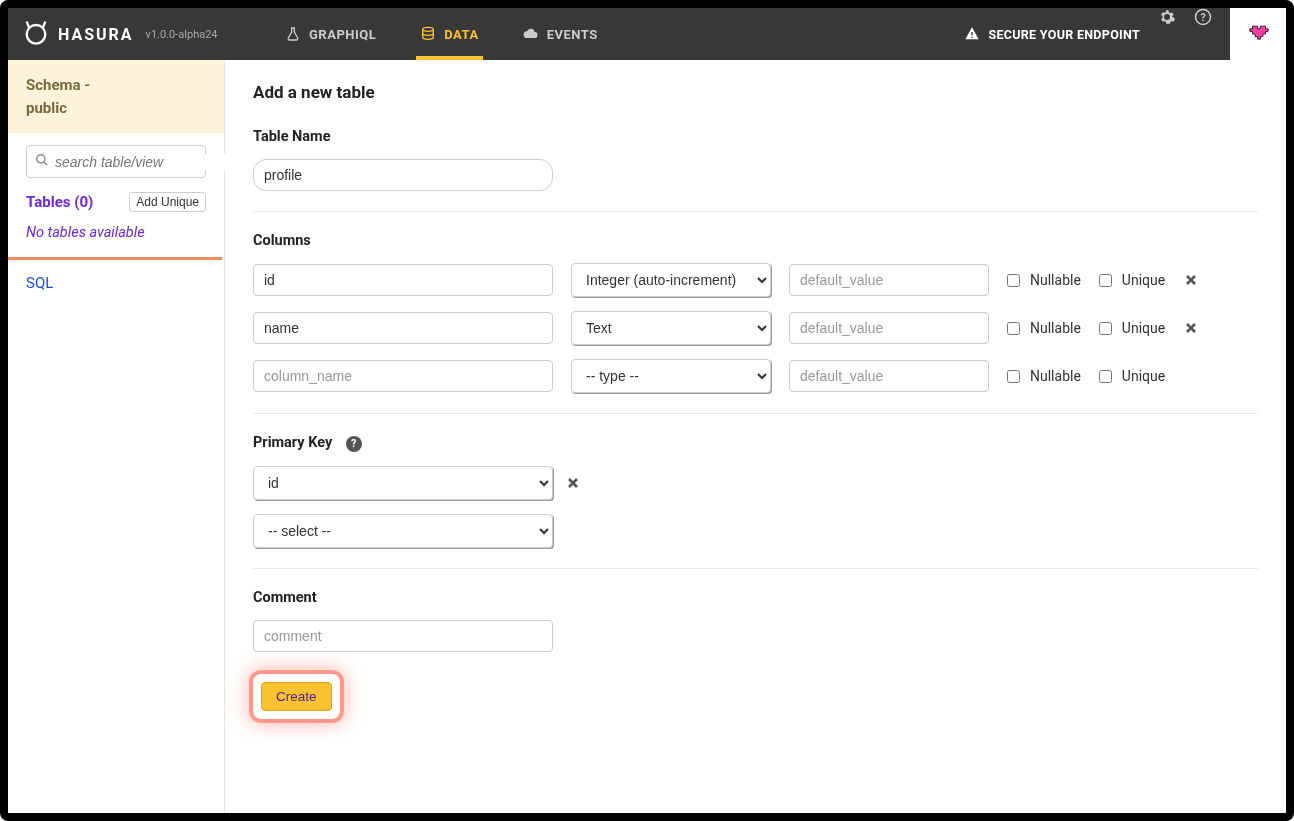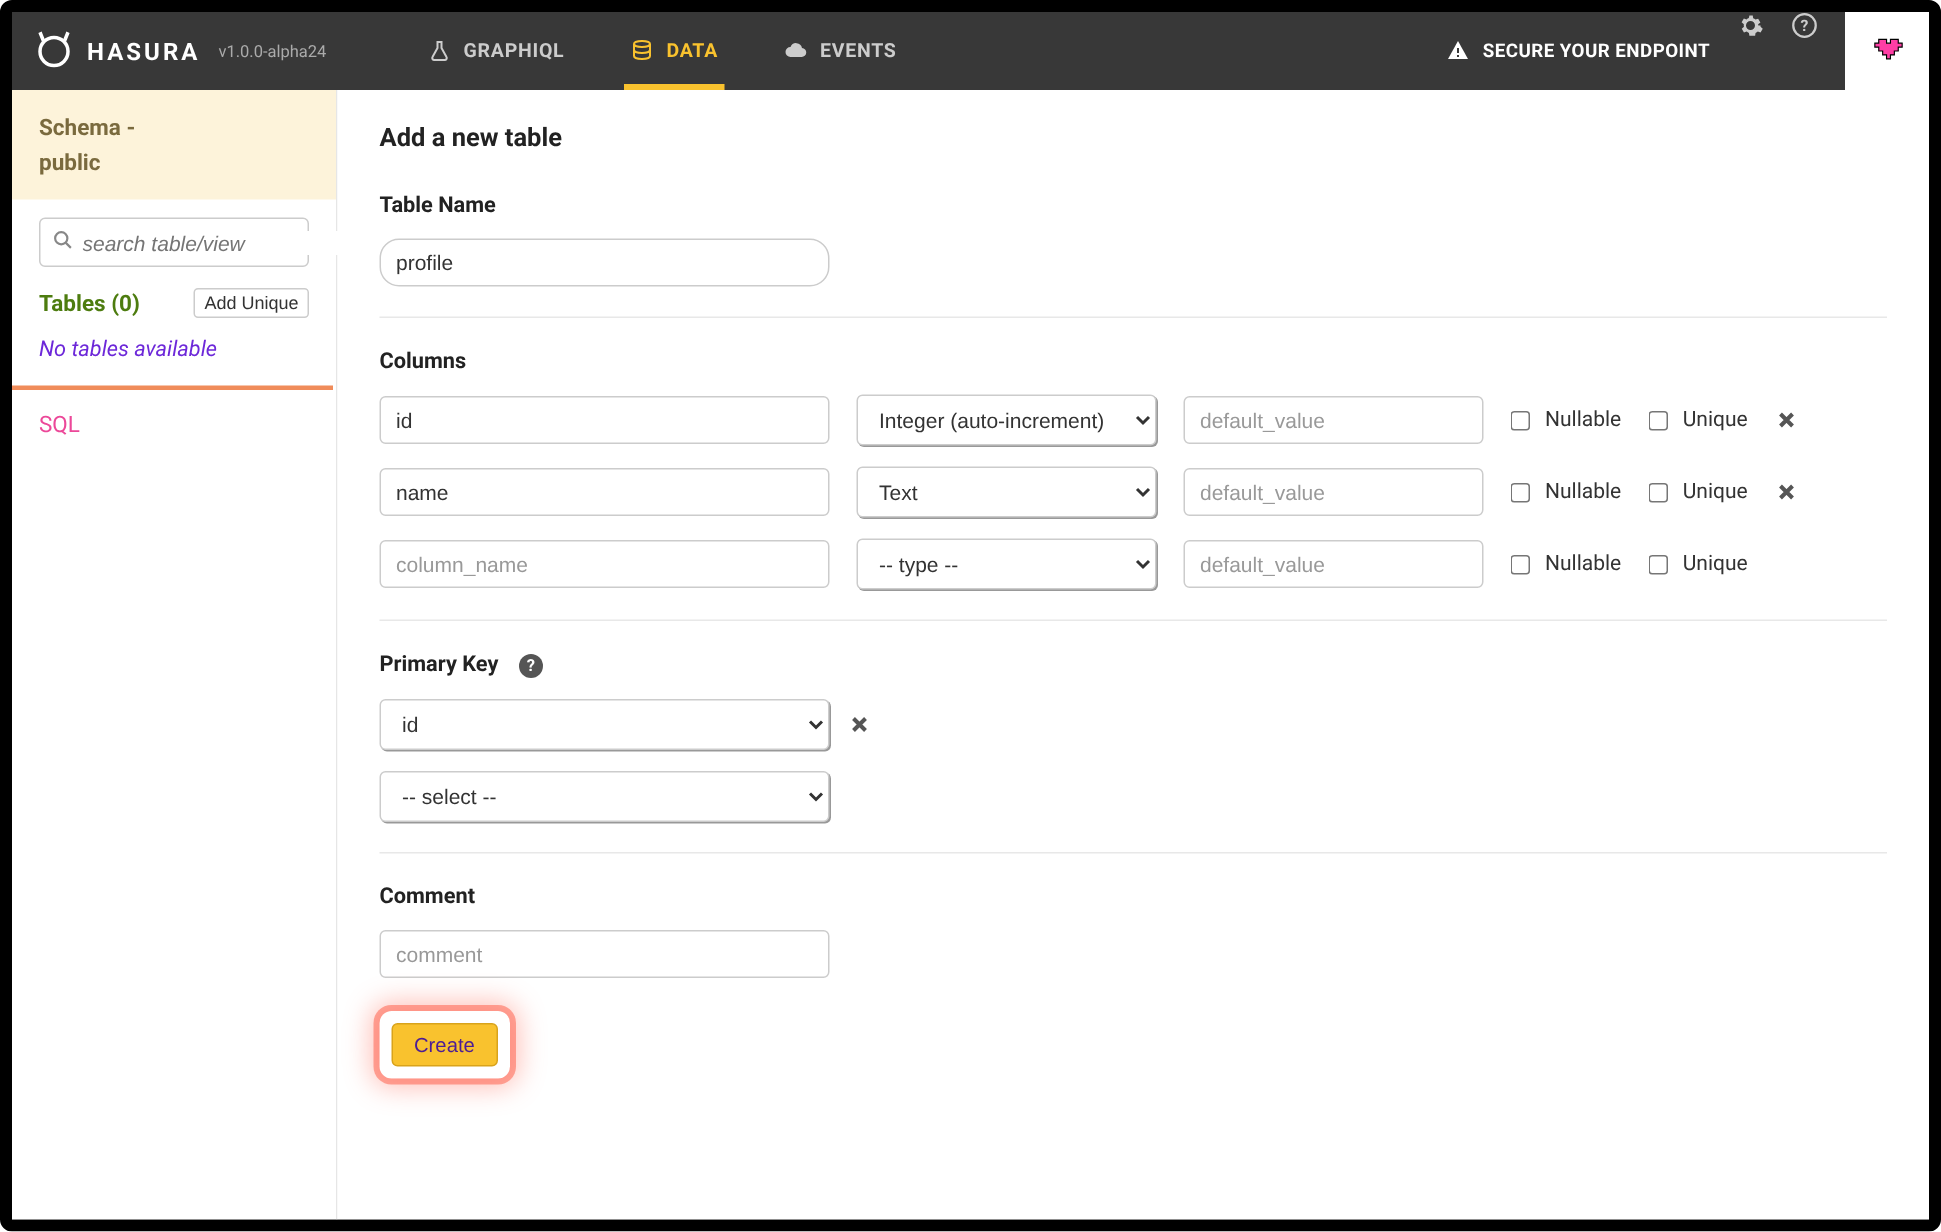--- a/index.html
+++ b/index.html
@@ -20,25 +20,25 @@
 .topbar-icon { width: 18px; height: 18px; display: inline-flex; cursor: pointer; color: #ccc; }
 .heart-box { background: #fff; width: 56px; height: 52px; display: flex; align-items: center; justify-content: center; }
 .heart-icon svg { width: 24px; height: 22px; }
 .body { flex: 1; display: flex; overflow: hidden; }
 .sidebar { width: 217px; border-right: 1px solid #e6e6e6; display: flex; flex-direction: column; background: #fff; }
 .schema-box { background: #fdf3da; padding: 14px 18px; color: #7a6a3e; font-weight: 700; font-size: 15px; line-height: 1.5; }
 .search-wrap { padding: 12px 18px 8px; }
 .search-inner { border: 1px solid #ccc; border-radius: 4px; display: flex; align-items: center; padding: 6px 8px; gap: 6px; color: #888; }
 .search-inner input { border: none; outline: none; flex: 1; font-size: 14px; font-style: italic; color: #555; }
 .tables-row { padding: 6px 18px; display: flex; align-items: center; justify-content: space-between; }
-.tables-label { color: #4d7c0f; font-weight: 700; font-size: 15px; }
+.tables-label { color: #6d28d9; font-weight: 700; font-size: 15px; }
 .add-table-btn { font-size: 12px; border: 1px solid #ccc; background: #fff; padding: 2px 6px; border-radius: 3px; cursor: pointer; color: #333; }
 .no-tables { padding: 6px 18px 14px; font-style: italic; font-size: 14.5px; color: #6d28d9; }
 .orange-sep { height: 3px; background: #f08c5a; margin: 2px 0 0; width: calc(100% - 2px); }
-.sql-link { padding: 14px 18px; font-size: 15px; color: #ec4899; cursor: pointer; }
+.sql-link { padding: 14px 18px; font-size: 15px; color: #1d4ed8; cursor: pointer; }
 .main { flex: 1; padding: 22px 28px; overflow-y: auto; background: #fff; color: #333; }
 .page-title { font-weight: 700; font-size: 17px; margin-bottom: 26px; color: #222; }
 .section-label { font-weight: 700; font-size: 14.5px; margin-bottom: 14px; color: #222; }
 .divider { border: none; border-top: 1px solid #e8e8e8; margin: 20px 0; }
 .text-input, .select { border: 1px solid #ccc; border-radius: 4px; padding: 7px 10px; font-size: 14px; color: #333; background: #fff; }
 .text-input::placeholder { color: #999; }
 .tbl-name-input { width: 300px; border-radius: 13px; }
 .col-row { display: flex; align-items: center; gap: 18px; margin-bottom: 14px; }
 .col-name { width: 300px; }
 .col-type { width: 200px; box-shadow: 1px 1px 0 #999; }

